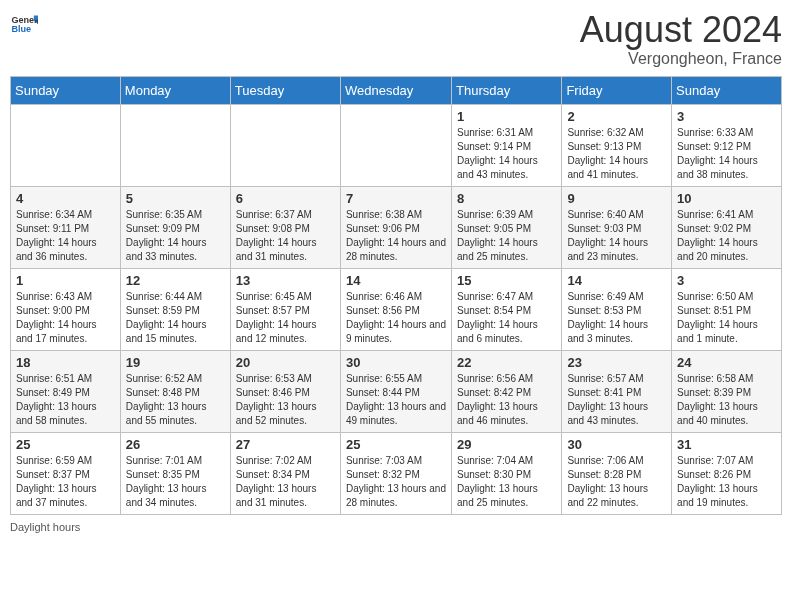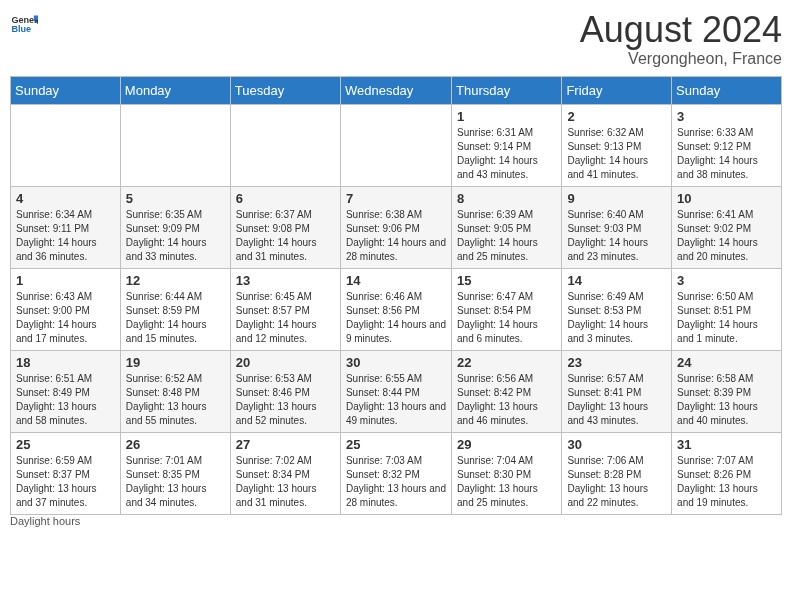--- a/index.html
+++ b/index.html
@@ -73,21 +73,21 @@
     }
     .day-info {
       font-size: 10px;
       color: #333;
       line-height: 1.4;
     }
     .empty-cell {
       background: #fff !important;
     }
     .footer-note {
-      margin-top: 0;
+      margin-top: 6px;
       font-size: 11px;
       color: #555;
     }
   </style>
 </head>
 <body>
 
 <div class="header">
   <div class="logo">
     <svg class="logo-icon" viewBox="0 0 40 40" xmlns="http://www.w3.org/2000/svg">

